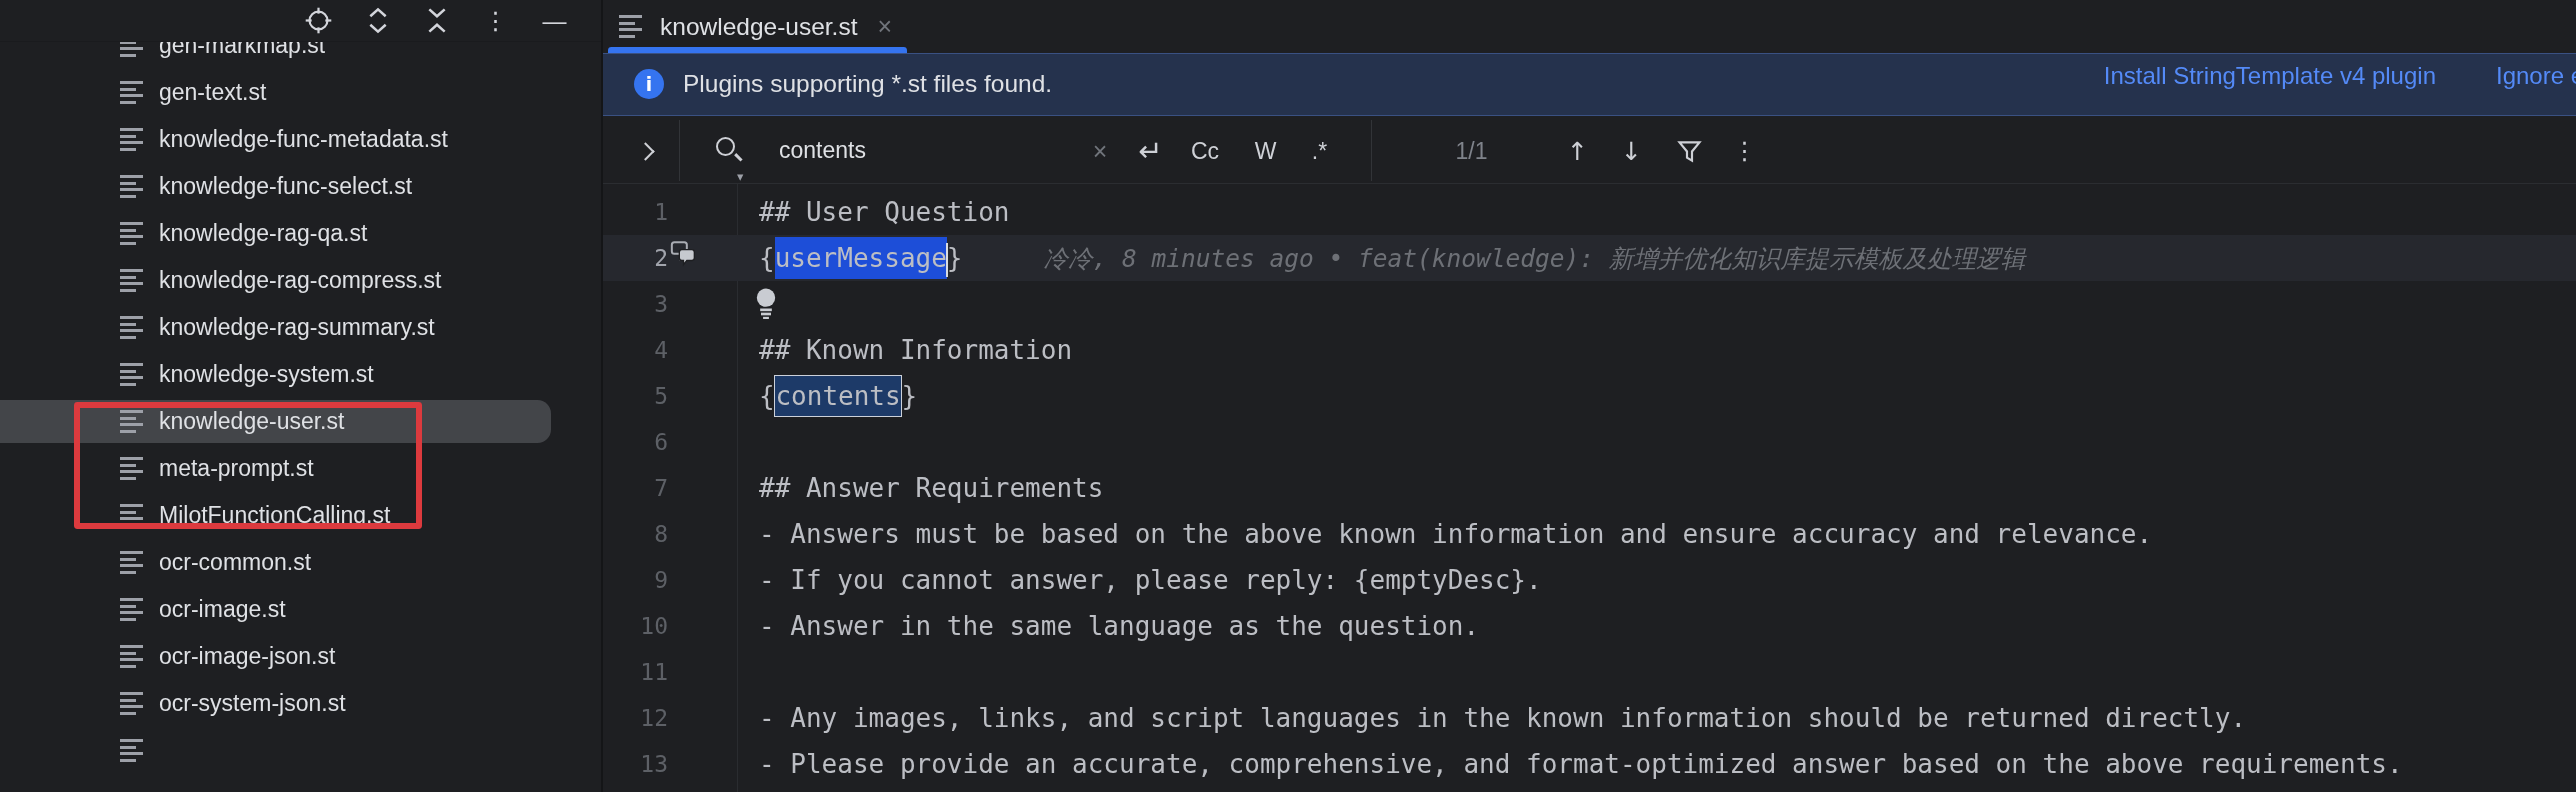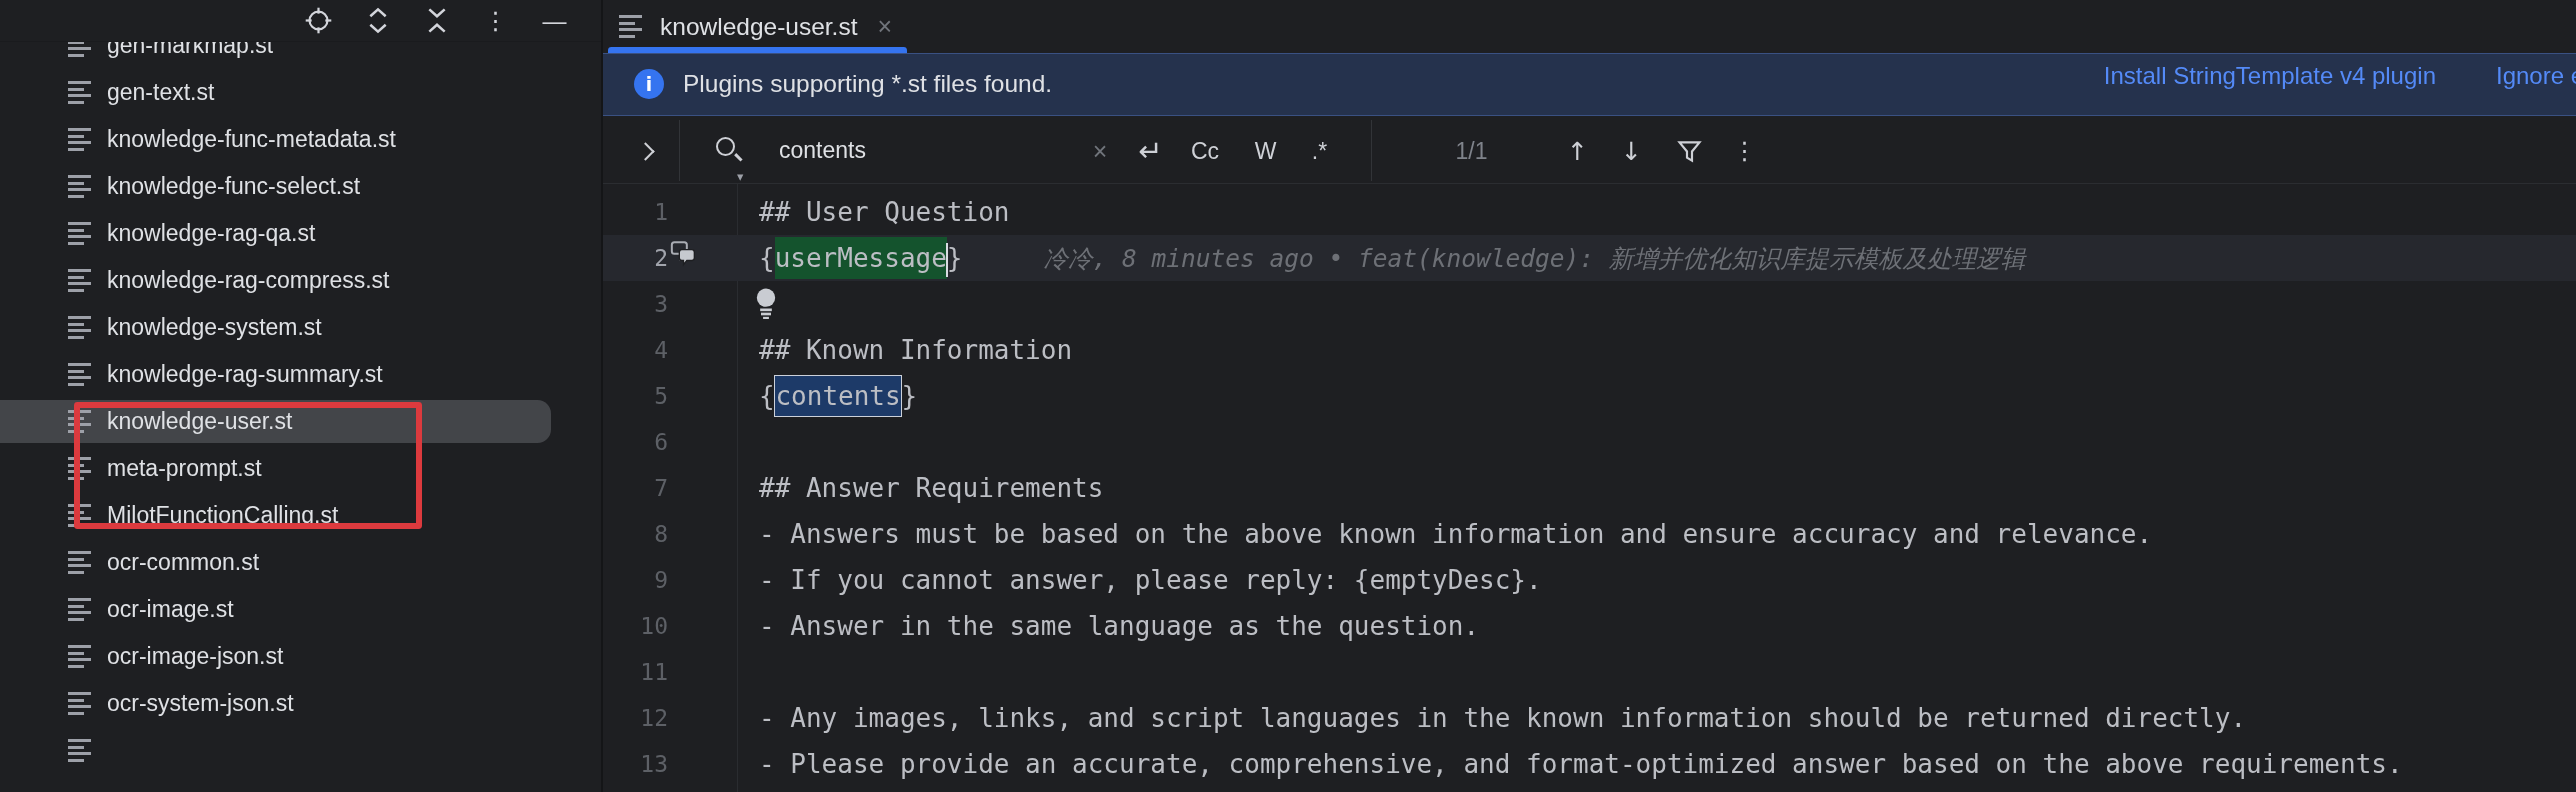--- a/index.html
+++ b/index.html
@@ -10,21 +10,21 @@
   }
   
   .tree-panel{position:absolute;left:0;top:0;width:601px;height:793px;background:#1e1f22;overflow:hidden;}
   .panel-divider{position:absolute;left:601px;top:0;width:1.7px;height:793px;background:#141517;}
   .tree-header{position:absolute;left:0;top:0;width:100%;height:41px;background:#1e1f22;z-index:6;border-bottom:0.8px solid #1a1b1e;}
   .th-icons{position:absolute;left:304px;top:0;height:41px;display:flex;align-items:center;gap:30px;}
   .th-btn{width:29px;height:29px;display:flex;align-items:center;justify-content:center;color:#d3d5db;}
   .th-btn svg{display:block;}
   .glyph{color:#d3d5db;font-size:24px;line-height:1;}
   .tree-list{position:absolute;left:0;top:22px;width:100%;z-index:1;}
-  .tree-row{position:relative;height:47px;display:flex;align-items:center;padding-left:68px;box-sizing:border-box;}
+  .tree-row{position:relative;height:47px;display:flex;align-items:center;padding-left:120px;box-sizing:border-box;}
   .tree-row .ficon{margin-right:16px;position:relative;z-index:2;}
   .tree-row .flabel{position:relative;z-index:2;color:#dfe1e5;font-size:23px;white-space:nowrap;}
   .tree-row.selected::before{content:"";position:absolute;left:0;top:1.7px;bottom:1.7px;width:551px;background:#434549;border-radius:0 13.5px 13.5px 0;z-index:1;}
   .ficon{width:23px;height:25px;flex:none;background-image:
     linear-gradient(#9da0a8,#9da0a8),linear-gradient(#9da0a8,#9da0a8),
     linear-gradient(#9da0a8,#9da0a8),linear-gradient(#9da0a8,#9da0a8);
     background-size:23px 3px,16px 3px,23px 3px,16px 3px;
     background-position:0 0.8px,0 7.6px,0 14.4px,0 21px;background-repeat:no-repeat;}
   .red-box{position:absolute;left:74px;top:402px;width:348px;height:127px;border:6px solid #dc3a3e;border-radius:3.4px;z-index:5;box-sizing:border-box;}
   
@@ -60,21 +60,21 @@
   .fb-count{color:#7f838b;font-size:23px;}
   .arrow-glyph{font-family:"DejaVu Sans",sans-serif;font-size:25px;color:#ced0d6;line-height:1;}
   
   .gutter-line{position:absolute;left:134px;top:184px;bottom:0;width:0.8px;background:#2a2c30;}
   .lines{position:absolute;left:0;top:189px;width:100%;}
   .line{position:relative;height:46px;font-family:"DejaVu Sans Mono",monospace;font-size:26px;color:#bcbec4;}
   .line.current{background:#26282e;}
   .num{position:absolute;left:0;top:0;width:65px;height:46px;line-height:46px;text-align:right;color:#5d6066;font-size:23px;}
   .line.current .num{color:#a1a4ac;}
   .code{position:absolute;left:156px;top:0;height:46px;line-height:46px;white-space:pre;text-align:center;}
-  .sel{background:#14532d;padding:6px 0;}
+  .sel{background:#1d4ed8;padding:6px 0;}
   .caret{display:inline-block;width:2.5px;height:34px;background:#d9dce2;vertical-align:middle;margin:0 -1.3px;}
   .match{background:#1d3a68;outline:1.7px solid #ccd1da;padding:5px 0.8px;}
   .blame{margin-left:81px;font-style:italic;color:#6d7076;font-size:24.5px;font-family:"DejaVu Sans Mono","DejaVu Sans",monospace;}
   .gut-ico{position:absolute;top:3.4px;left:67px;}
   .bulb{position:absolute;left:152px;top:5px;}
 </style>
 </head>
 <body>
 
 <div class="tree-panel">
@@ -99,25 +99,25 @@
     <div class="tree-row">
         <span class="ficon"></span>
         <span class="flabel">knowledge-rag-qa.st</span>
       </div>
     <div class="tree-row">
         <span class="ficon"></span>
         <span class="flabel">knowledge-rag-compress.st</span>
       </div>
     <div class="tree-row">
         <span class="ficon"></span>
+        <span class="flabel">knowledge-rag-summary.st</span>
+      </div>
+    <div class="tree-row">
+        <span class="ficon"></span>
         <span class="flabel">knowledge-system.st</span>
-      </div>
-    <div class="tree-row">
-        <span class="ficon"></span>
-        <span class="flabel">knowledge-rag-summary.st</span>
       </div>
     <div class="tree-row selected">
         <span class="ficon"></span>
         <span class="flabel">knowledge-user.st</span>
       </div>
     <div class="tree-row">
         <span class="ficon"></span>
         <span class="flabel">meta-prompt.st</span>
       </div>
     <div class="tree-row">

